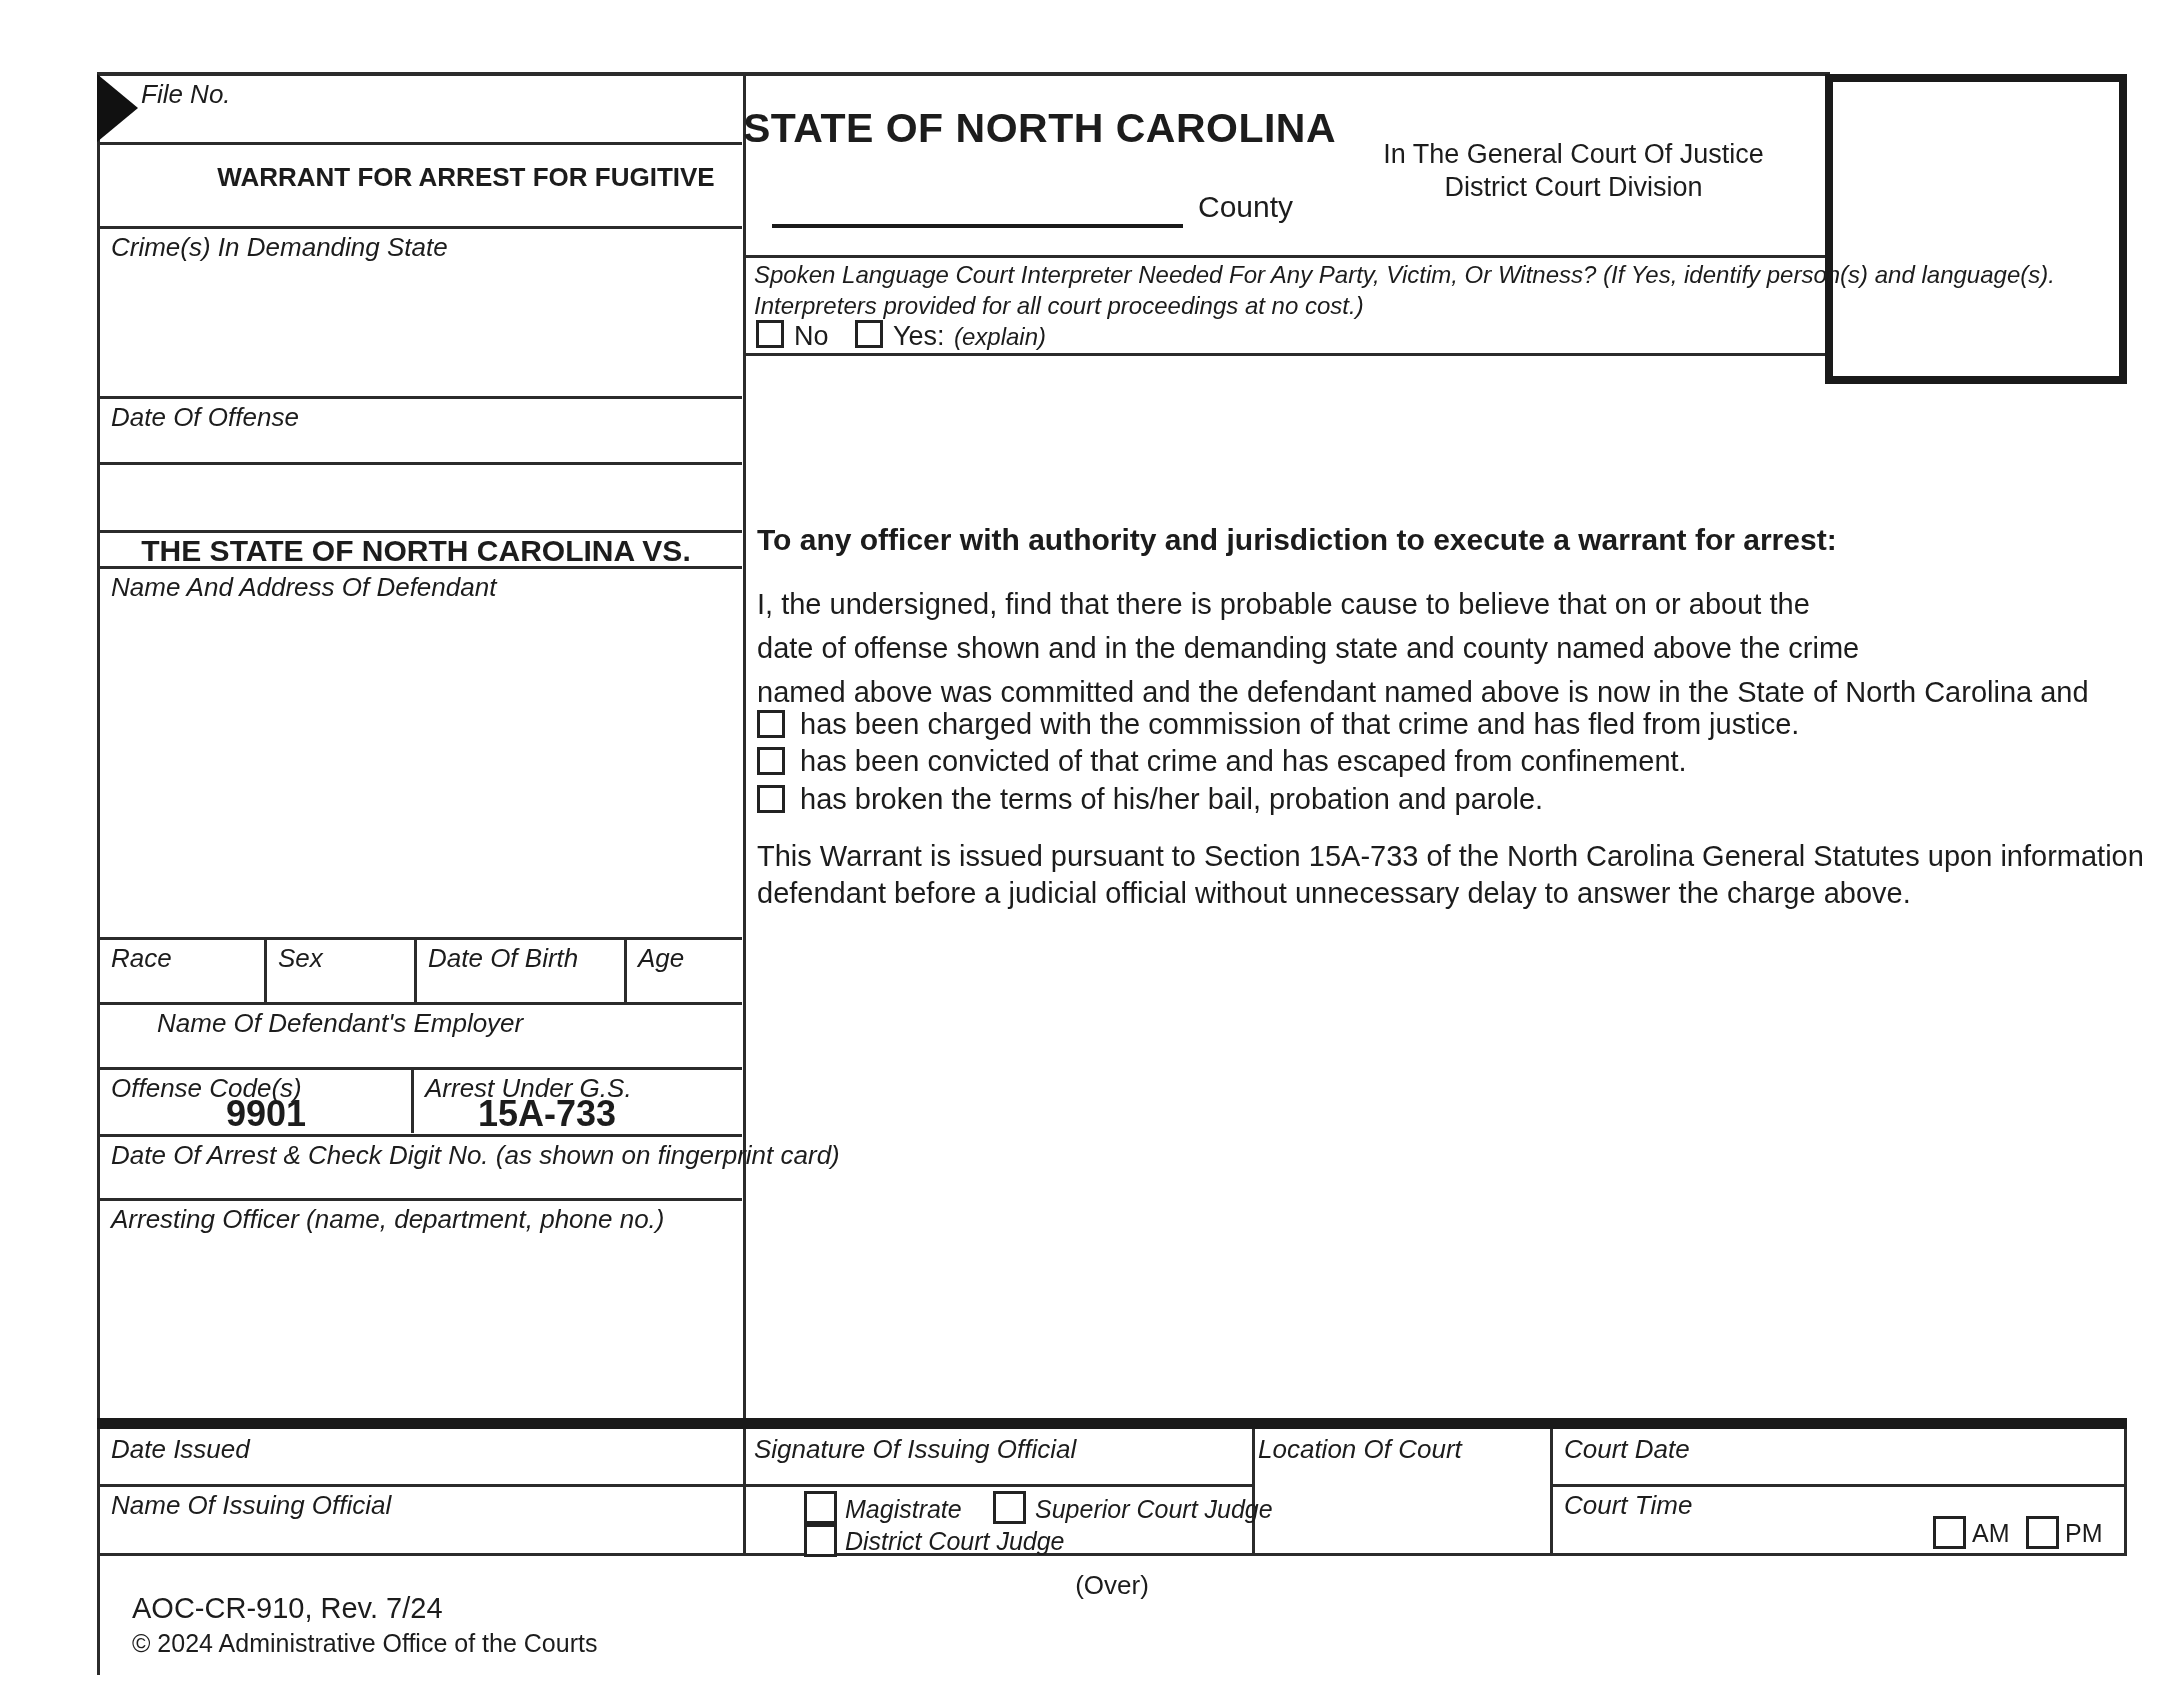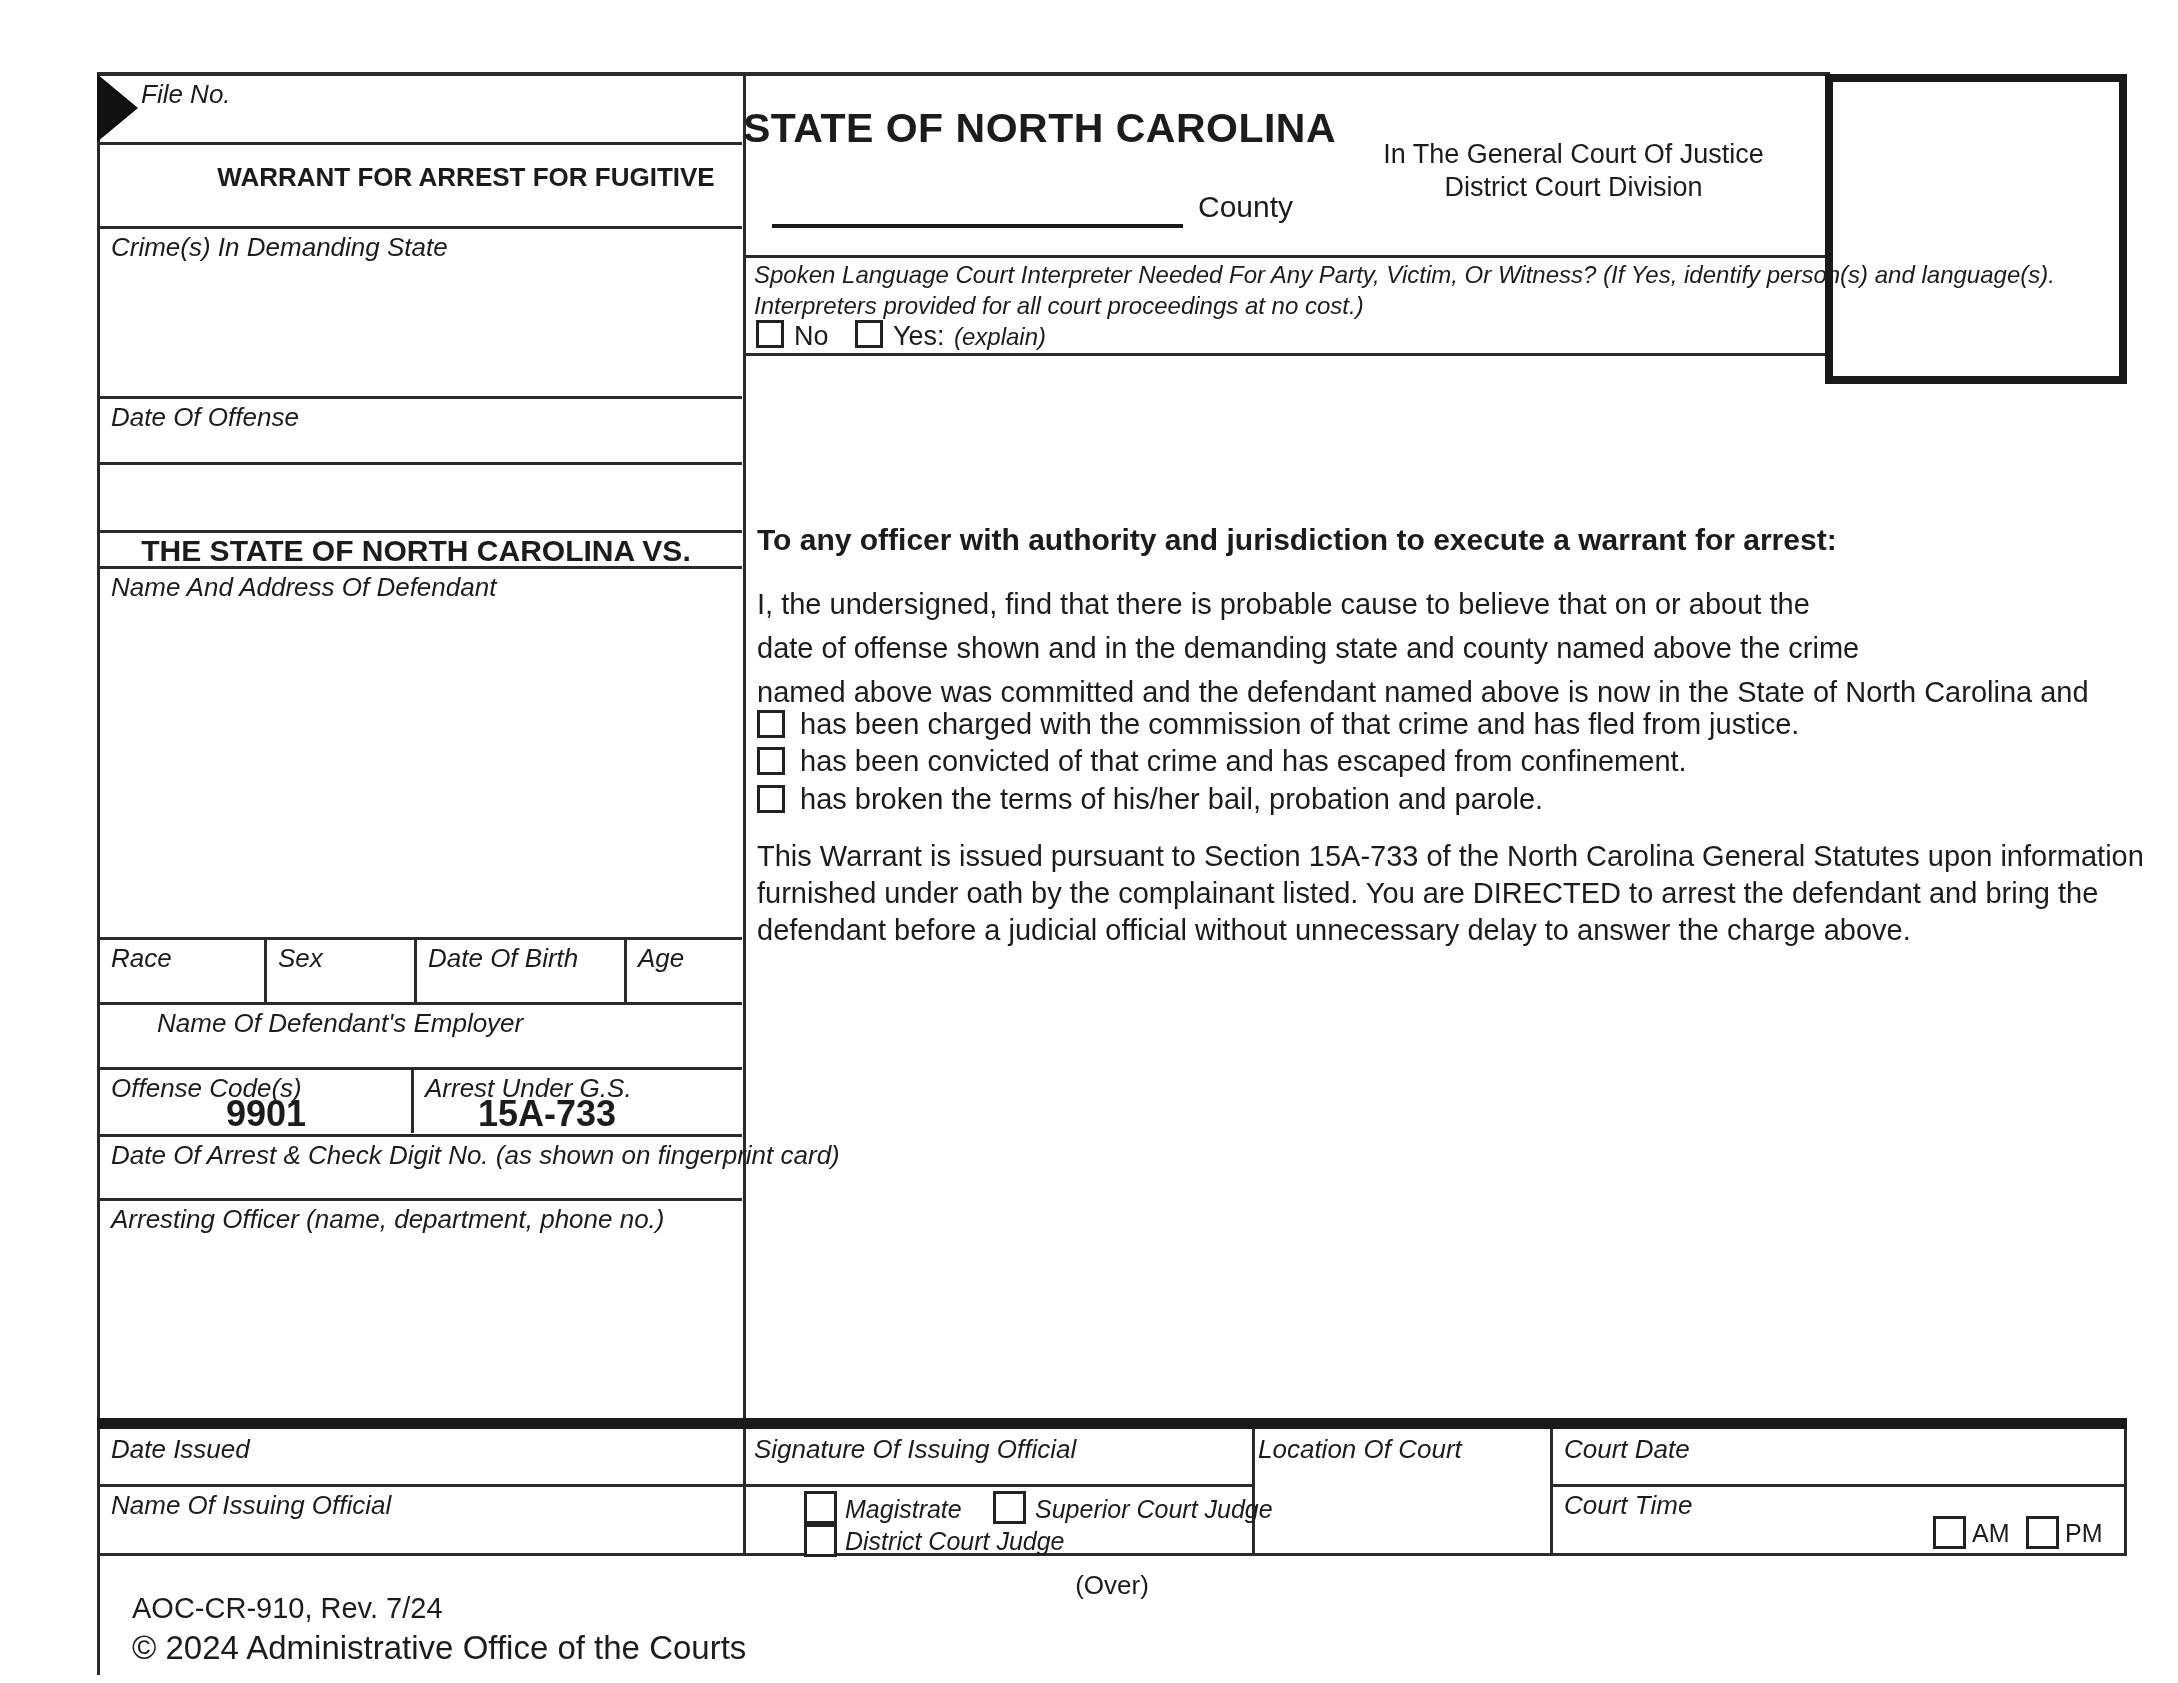--- a/index.html
+++ b/index.html
@@ -118,21 +118,20 @@
 
   <div class="cb" style="left:757px;top:710px;"></div>
   <div class="bodyline fill" style="left:800px;top:708px;">has been charged with the commission of that crime and has fled from justice.</div>
   <div class="cb" style="left:757px;top:747px;"></div>
   <div class="bodyline fill" style="left:800px;top:745px;">has been convicted of that crime and has escaped from confinement.</div>
   <div class="cb" style="left:757px;top:785px;"></div>
   <div class="bodyline fill" style="left:800px;top:783px;">has broken the terms of his/her bail, probation and parole.</div>
 
   <div class="fill" style="left:757px;top:838px;">
     <div class="bodyline" style="line-height:37px;">This Warrant is issued pursuant to Section 15A-733 of the North Carolina General Statutes upon information</div>
-    <div class="bodyline" style="line-height:37px;">furnished under oath by the complainant listed. You are DIRECTED to arrest the defendant and bring the</div>
     <div class="bodyline" style="line-height:37px;">defendant before a judicial official without unnecessary delay to answer the charge above.</div>
   </div>
 
   <div class="thickbar" style="left:97px;top:1418px;width:2030px;"></div>
   <div class="hline" style="left:97px;top:1553px;width:2030px;"></div>
   <div class="hline" style="left:97px;top:1484px;width:1155px;"></div>
   <div class="hline" style="left:1550px;top:1484px;width:576px;"></div>
   <div class="vline" style="left:1252px;top:1429px;height:125px;"></div>
   <div class="vline" style="left:1550px;top:1429px;height:125px;"></div>
   <div class="vline" style="left:2124px;top:1429px;height:125px;"></div>
@@ -158,16 +157,16 @@
   <div class="lbl" style="left:1564px;top:1434px;">Court Date</div>
   <div class="fill" style="left:1554px;top:1461px;width:566px;height:22px;"></div>
   <div class="lbl" style="left:1564px;top:1490px;">Court Time</div>
   <div class="cb-lg" style="left:1933px;top:1516px;"></div>
   <div class="plain" style="left:1972px;top:1519px;font-size:25px;">AM</div>
   <div class="cb-lg" style="left:2026px;top:1516px;"></div>
   <div class="plain" style="left:2065px;top:1519px;font-size:25px;">PM</div>
 
   <div class="plain ctr" style="left:993px;top:1570px;width:238px;font-size:26px;">(Over)</div>
   <div class="plain" style="left:132px;top:1592px;font-size:29px;">AOC-CR-910, Rev. 7/24</div>
-  <div class="plain" style="left:132px;top:1629px;font-size:33px;">© 2024 Administrative Office of the Courts</div>
+  <div class="plain" style="left:132px;top:1629px;font-size:25px;">© 2024 Administrative Office of the Courts</div>
 
 </div>
 
 
 </body></html>

